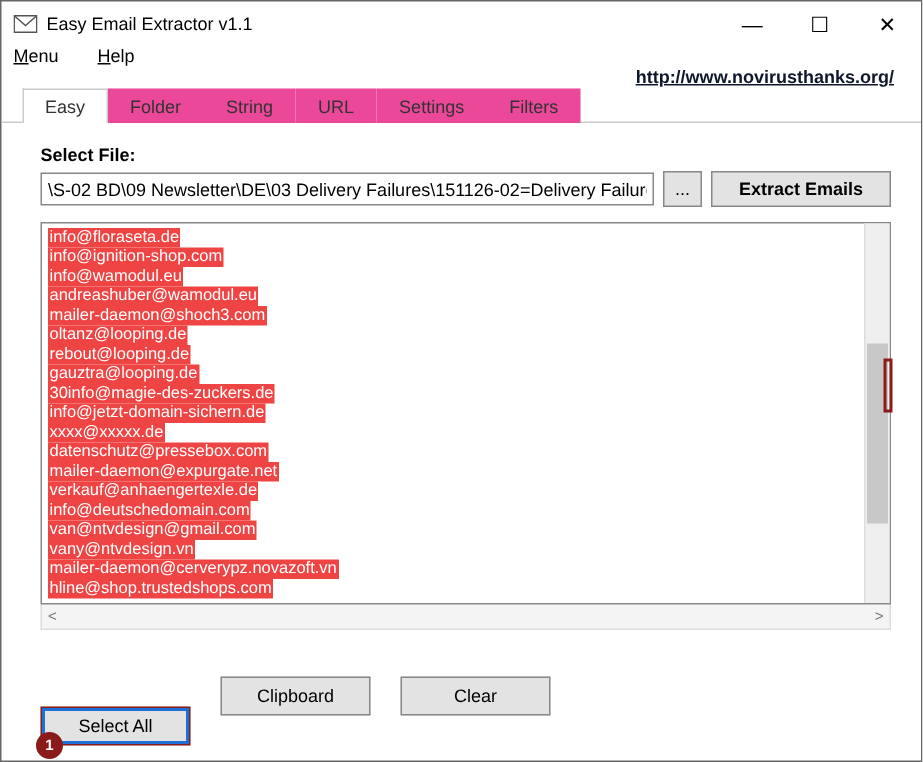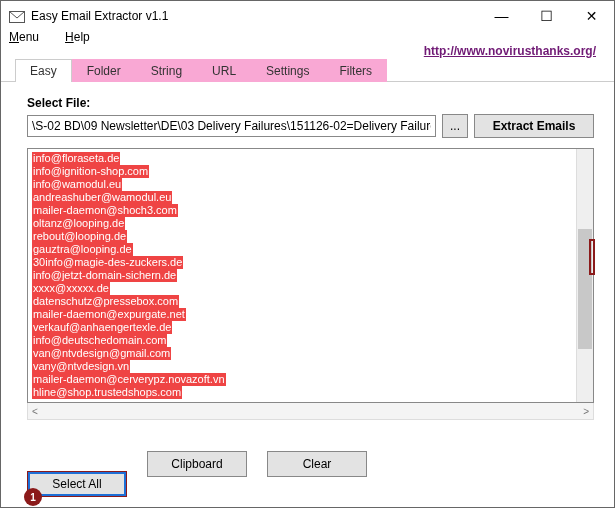--- a/index.html
+++ b/index.html
@@ -7,23 +7,23 @@
 .window { width: 615px; height: 508px; border: 1px solid #666; background: #fff; display: flex; flex-direction: column; }
 .titlebar { height: 30px; display: flex; align-items: center; padding-left: 8px; }
 .titlebar .icon { width: 16px; height: 14px; margin-right: 6px; }
 .titlebar .title { font-size: 12px; }
 .titlebar .spacer { flex: 1; }
 .titlebar .ctrl { width: 45px; height: 29px; display: flex; align-items: center; justify-content: center; font-size: 14px; }
 .menubar { height: 22px; display: flex; align-items: center; padding-left: 8px; gap: 26px; font-size: 12px; }
 .menubar span { text-decoration: underline; text-decoration-color: transparent; }
 .menubar span::first-letter { text-decoration: underline; }
 .linkrow { height: 28px; display: flex; align-items: center; justify-content: flex-end; padding-right: 18px; }
-.linkrow a { color: #701a75; font-size: 12px; font-weight: bold; text-decoration: underline; }
+.linkrow a { color: #0f172a; font-size: 12px; font-weight: bold; text-decoration: underline; }
 .tabstrip { height: 24px; display: flex; align-items: flex-end; padding-left: 14px; font-size: 12px; border-bottom: 1px solid #ccc; }
-.tab { padding: 4px 14px; border: 1px solid transparent; border-bottom: none; position: relative; top: 1px; background: #f9a8d4; color: #333; }
+.tab { padding: 4px 14px; border: 1px solid transparent; border-bottom: none; position: relative; top: 1px; background: #ec4899; color: #333; }
 .tab.active { border-color: #ccc; background: #fff; }
 .content { flex: 1; padding: 14px 20px 14px 20px; display: flex; flex-direction: column; }
 .selectlabel { font-size: 12px; font-weight: bold; margin-bottom: 4px; margin-left: 6px; }
 .filerow { display: flex; align-items: center; gap: 6px; margin-bottom: 10px; margin-left: 6px; margin-right: 0; }
 .fileinput { flex: 1; height: 22px; border: 1px solid #888; padding: 0 4px; font-size: 12px; background: #fff; }
 .browsebtn { width: 26px; height: 24px; border: 1px solid #888; background: #e3e3e3; font-size: 12px; }
 .extractbtn { width: 120px; height: 24px; border: 1px solid #888; background: #e3e3e3; font-size: 12px; font-weight: bold; }
 .listwrap { flex: 1; border: 1px solid #888; margin-left: 6px; position: relative; display: flex; }
 .listbox { flex: 1; padding: 3px 4px; font-size: 11px; line-height: 13px; overflow: hidden; position: relative; }
 .listbox .email { display: inline-block; background: #ef4444; color: #fff; margin-bottom: 0; padding: 0 1px; }

